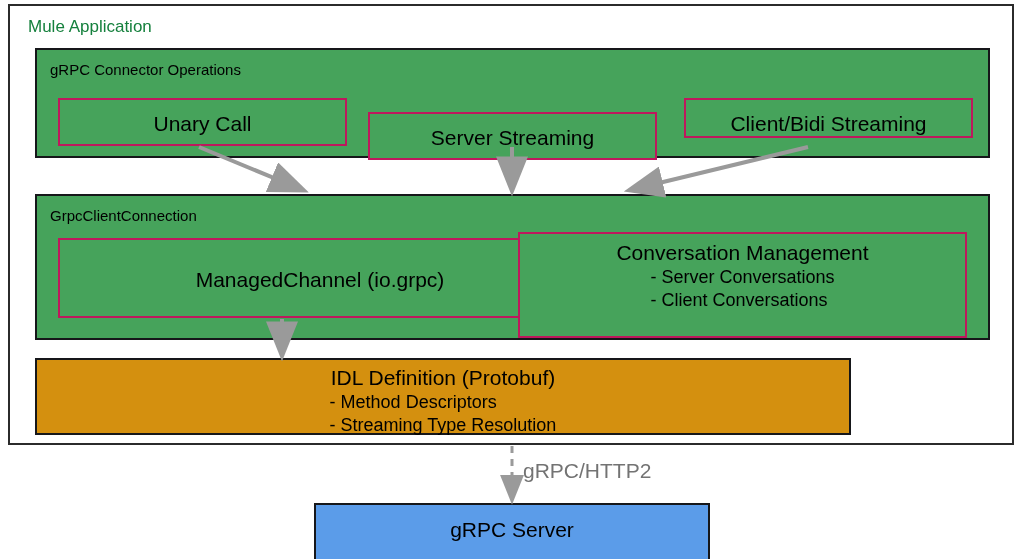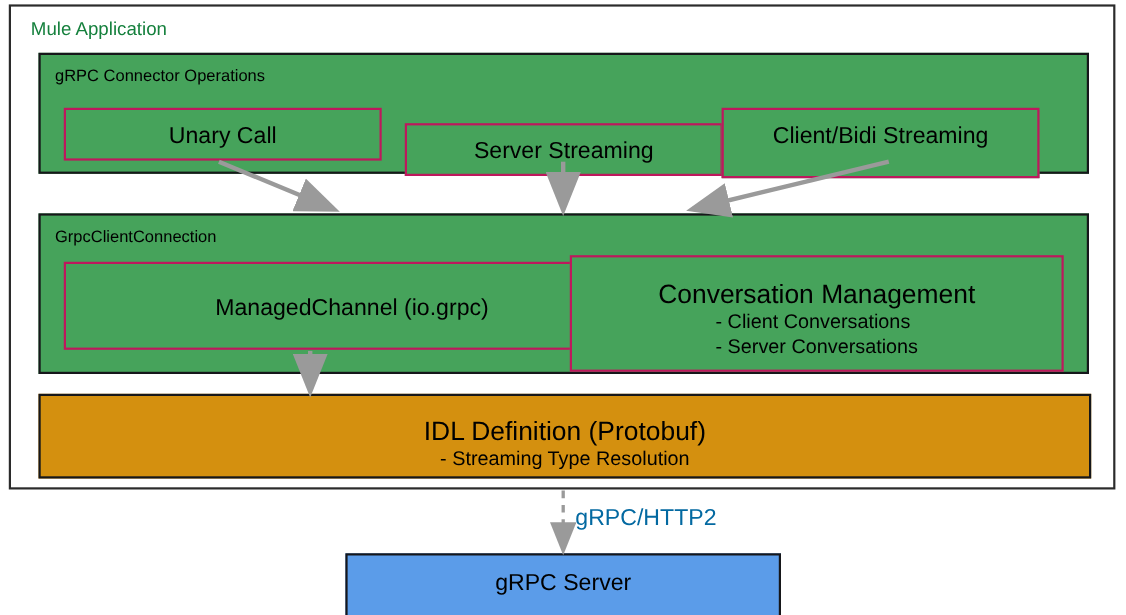--- a/index.html
+++ b/index.html
@@ -82,24 +82,23 @@
   }
 
   .multiline {
     position: absolute;
     left: 0;
     right: 0;
     text-align: center;
     color: #000;
   }
   .multiline .head {
-    font-size: 24px;
+    font-size: 21px;
     line-height: 26px;
     display: block;
-    margin-top: 15px;
   }
   .multiline .bullets {
     display: inline-block;
     text-align: left;
     font-size: 18px;
     line-height: 23px;
   }
   .multiline .bullets span {
     display: block;
     white-space: nowrap;
@@ -114,21 +113,21 @@
     height: 559px;
     pointer-events: none;
   }
 
   .proto-label {
     position: absolute;
     left: 523px;
     top: 458px;
     font-size: 21px;
     line-height: 25px;
-    color: #0369a1;
+    color: #737373;
     white-space: nowrap;
   }
 </style>
 </head>
 <body>
 
 <div id="canvas">
 
   <div class="app-container">
     <div class="app-title">Mule Application</div>
@@ -139,46 +138,47 @@
   </div>
 
   <div class="box green-inner" style="left:58px; top:98px; width:289px; height:48px;">
     <div class="center-label" style="top:11px;">Unary Call</div>
   </div>
 
   <div class="box green-inner" style="left:368px; top:112px; width:289px; height:48px;text-decoration:underline;">
     <div class="center-label" style="top:11px;">Server Streaming</div>
   </div>
 
-  <div class="box green-inner" style="left:656px; top:98px; width:289px; height:64px;">
+  <div class="box green-inner" style="left:684px; top:98px; width:289px; height:40px;">
     <div class="center-label" style="top:11px;">Client/Bidi Streaming</div>
   </div>
 
   <div class="box green" style="left:35px; top:194px; width:955px; height:146px;">
     <div class="section-title">GrpcClientConnection</div>
   </div>
 
   <div class="box green-inner" style="left:58px; top:238px; width:524px; height:80px;">
     <div class="center-label" style="top:27px;">ManagedChannel (io.grpc)</div>
   </div>
 
   <div class="box green-inner" style="left:518px; top:232px; width:449px; height:106px;">
     <div class="multiline" style="top:6px;">
       <span class="head">Conversation Management</span>
       <span class="bullets">
+        <span>- Server Conversations</span>
         <span>- Client Conversations</span>
-        <span>- Server Conversations</span>
       </span>
     </div>
   </div>
 
-  <div class="box orange" style="left:35px; top:358px; width:957px; height:77px;">
+  <div class="box orange" style="left:35px; top:358px; width:816px; height:77px;">
     <div class="multiline" style="top:5px;">
       <span class="head">IDL Definition (Protobuf)</span>
       <span class="bullets">
+        <span>- Method Descriptors</span>
         <span>- Streaming Type Resolution</span>
       </span>
     </div>
   </div>
 
   <div class="box blue" style="left:314px; top:503px; width:396px; height:66px;">
     <div class="center-label" style="top:12px;">gRPC Server</div>
   </div>
 
   <div class="proto-label">gRPC/HTTP2</div>

